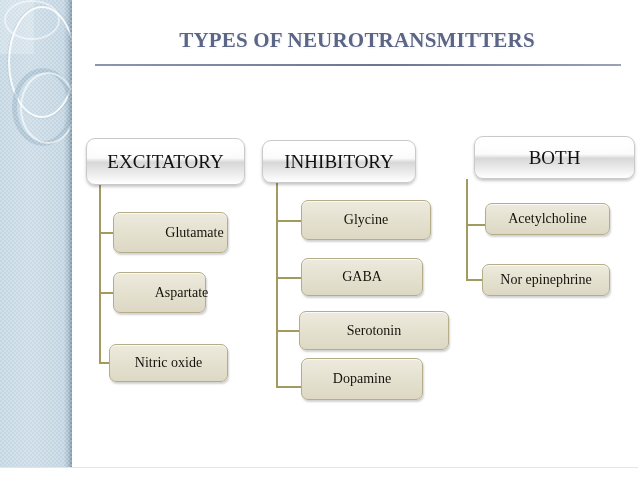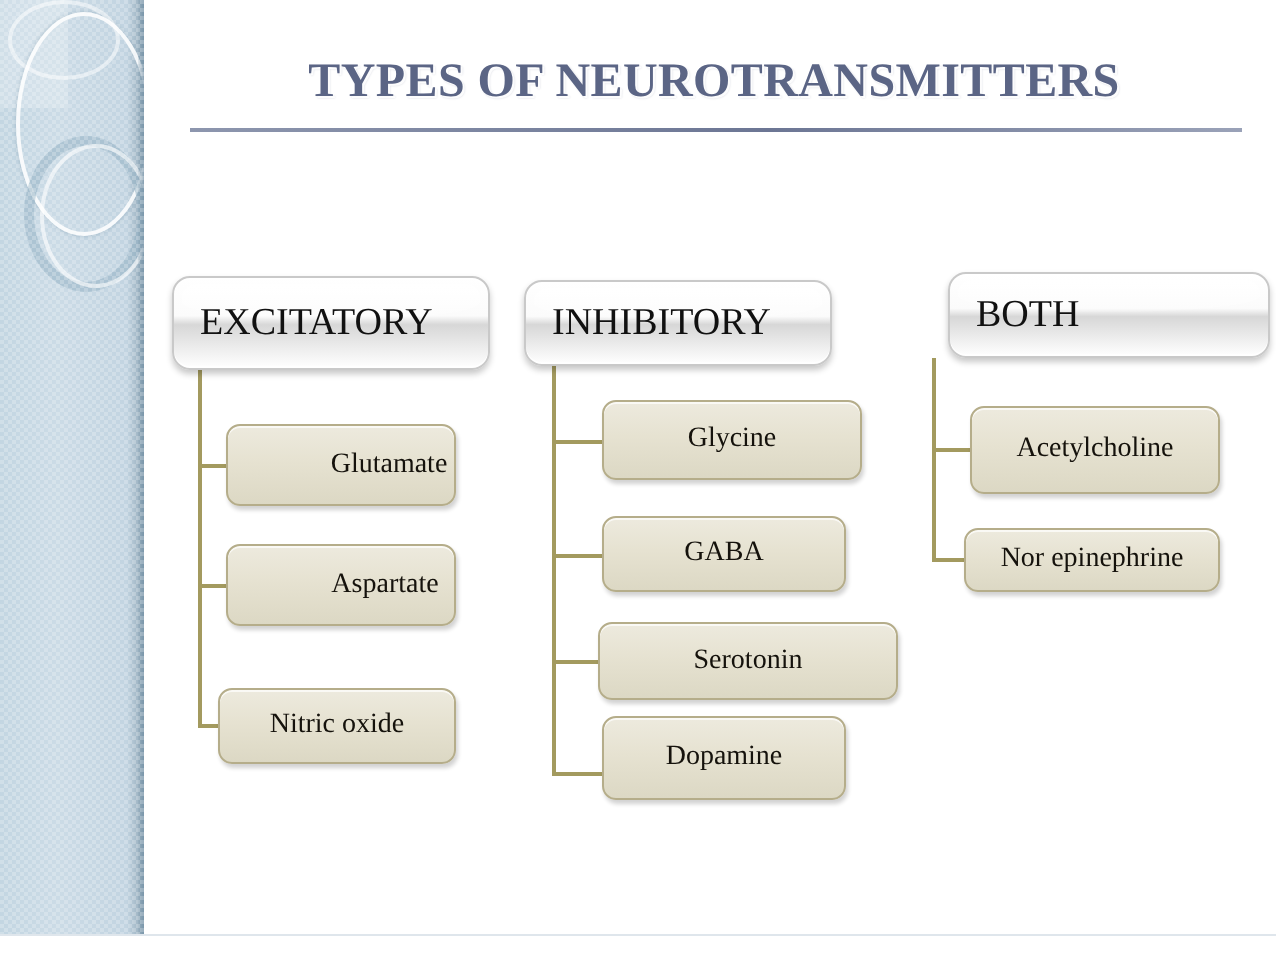--- a/index.html
+++ b/index.html
@@ -90,21 +90,21 @@
   }
 
   
   .title {
     position: absolute;
     left: 92px;
     top: 28px;
     width: 530px;
     font-family: "Liberation Serif", "DejaVu Serif", serif;
     font-weight: bold;
-    font-size: 24px;
+    font-size: 21px;
     letter-spacing: .2px;
     color: #5b6585;
     text-align: center;
     white-space: nowrap;
     text-shadow: 1px 1px 0 rgba(255,255,255,.9), 1px 1px 1px rgba(90,100,130,.25);
   }
   .title-underline {
     position: absolute;
     left: 95px;
     top: 64px;
@@ -121,26 +121,25 @@
     border-radius: 9px;
     background:
       linear-gradient(180deg, #ffffff 0%, #fbfbfb 42%, #d7d7d7 52%, #ededed 78%, #ffffff 100%);
     border: 1px solid #c9c9c9;
     box-shadow:
       0 2px 3px rgba(0,0,0,.22),
       inset 0 1px 0 rgba(255,255,255,.95),
       inset 0 -1px 0 rgba(255,255,255,.8);
     display: flex;
     align-items: center;
-    justify-content: flex-start;
+    justify-content: center;
     color: #111111;
     font-family: "Liberation Serif", "DejaVu Serif", serif;
     font-size: 19px;
     white-space: nowrap;
-    padding-left: 13px;
   }
   .hdr:before {
     content: "";
     position: absolute;
     left: 4px; right: 4px; top: 3px;
     height: 40%;
     border-radius: 7px 7px 50% 50%;
     background: linear-gradient(180deg, rgba(255,255,255,.95), rgba(255,255,255,.12));
     pointer-events: none;
   }
@@ -162,31 +161,31 @@
     align-items: center;
     justify-content: center;
     color: #15120c;
     font-family: "Liberation Serif", "DejaVu Serif", serif;
     font-size: 14px;
     white-space: nowrap;
   }
 
   
   #node-glutamate   { left: 113px; top: 212px; width: 115px; height: 41px; padding-left: 48px; }
-  #node-aspartate   { left: 113px; top: 272px; width: 115px; height: 41px; padding-left: 44px; }
+  #node-aspartate   { left: 113px; top: 272px; width: 93px; height: 41px; padding-left: 44px; }
   #node-nitricoxide { left: 109px; top: 344px; width: 119px; height: 38px; }
 
   
   #node-glycine   { left: 301px; top: 200px; width: 130px; height: 40px; }
   #node-gaba      { left: 301px; top: 258px; width: 122px; height: 38px; }
   #node-serotonin { left: 299px; top: 311px; width: 150px; height: 39px; }
   #node-dopamine  { left: 301px; top: 358px; width: 122px; height: 42px; }
 
   
-  #node-acetylcholine  { left: 485px; top: 203px; width: 125px; height: 44px; }
+  #node-acetylcholine  { left: 485px; top: 203px; width: 125px; height: 32px; }
   #node-norepinephrine { left: 482px; top: 264px; width: 128px; height: 32px; }
 
   
   .vline {
     position: absolute;
     width: 2px;
     background: #a39a5f;
   }
   .hline {
     position: absolute;

